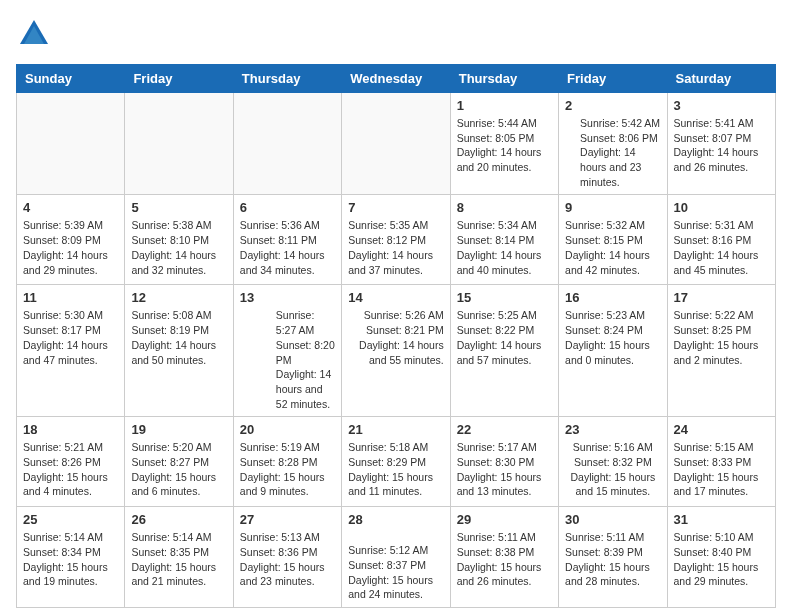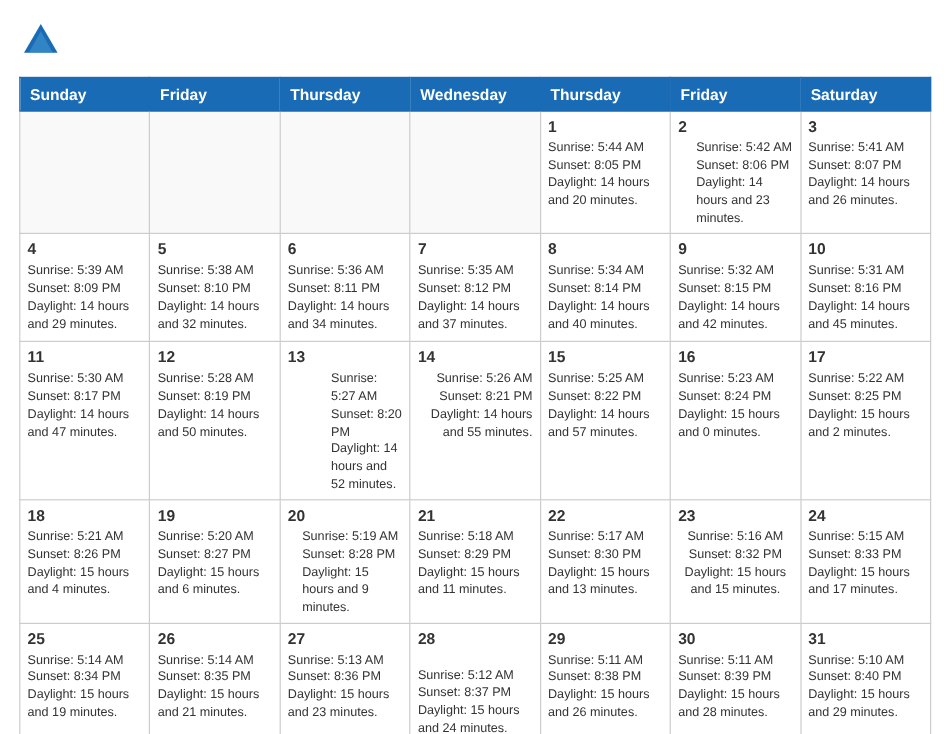--- a/index.html
+++ b/index.html
@@ -192,21 +192,21 @@
       </tr>
       <tr class="week-row">
         <td>
           <span class="day-num">11</span>
           <div class="day-info" style="white-space: pre-line;">Sunrise: 5:30 AM
 Sunset: 8:17 PM
 Daylight: 14 hours and 47 minutes.</div>
         </td>
         <td>
           <span class="day-num">12</span>
-          <div class="day-info" style="white-space: pre-line;">Sunrise: 5:28 AM
+          <div class="day-info" style="white-space: pre-line;">Sunrise: 5:08 AM
 Sunset: 8:19 PM
 Daylight: 14 hours and 50 minutes.</div>
         </td>
         <td>
           <span class="day-num">13</span>
           <div class="day-info" style="white-space: pre-line; margin-left: 36px;">Sunrise: 5:27 AM
 Sunset: 8:20 PM
 Daylight: 14 hours and 52 minutes.</div>
         </td>
         <td>
@@ -242,21 +242,21 @@
 Daylight: 15 hours and 4 minutes.</div>
         </td>
         <td>
           <span class="day-num">19</span>
           <div class="day-info" style="white-space: pre-line;">Sunrise: 5:20 AM
 Sunset: 8:27 PM
 Daylight: 15 hours and 6 minutes.</div>
         </td>
         <td>
           <span class="day-num">20</span>
-          <div class="day-info" style="white-space: pre-line; margin-left: 12px;">Sunrise: 5:19 AM
+          <div class="day-info" style="white-space: pre-line;">Sunrise: 5:19 AM
 Sunset: 8:28 PM
 Daylight: 15 hours and 9 minutes.</div>
         </td>
         <td>
           <span class="day-num">21</span>
           <div class="day-info" style="white-space: pre-line;">Sunrise: 5:18 AM
 Sunset: 8:29 PM
 Daylight: 15 hours and 11 minutes.</div>
         </td>
         <td>

